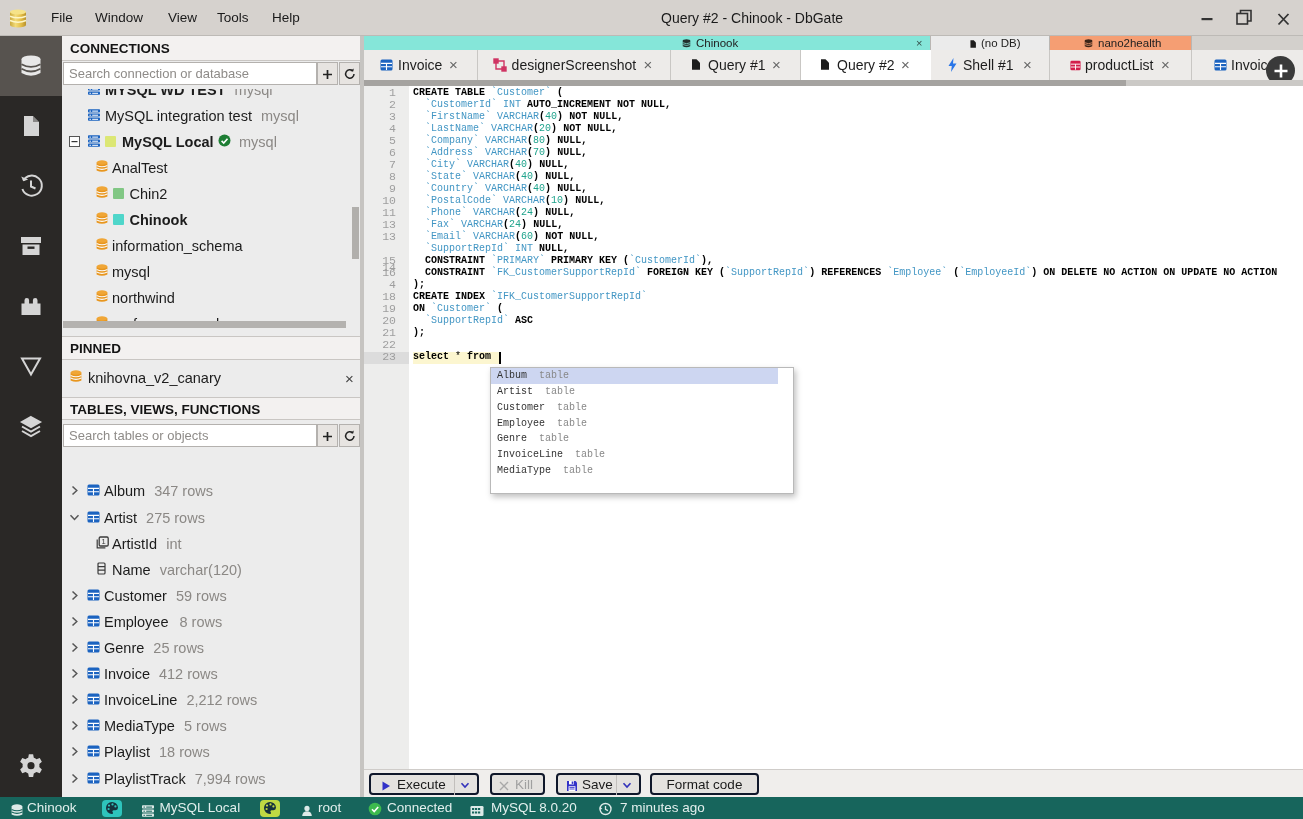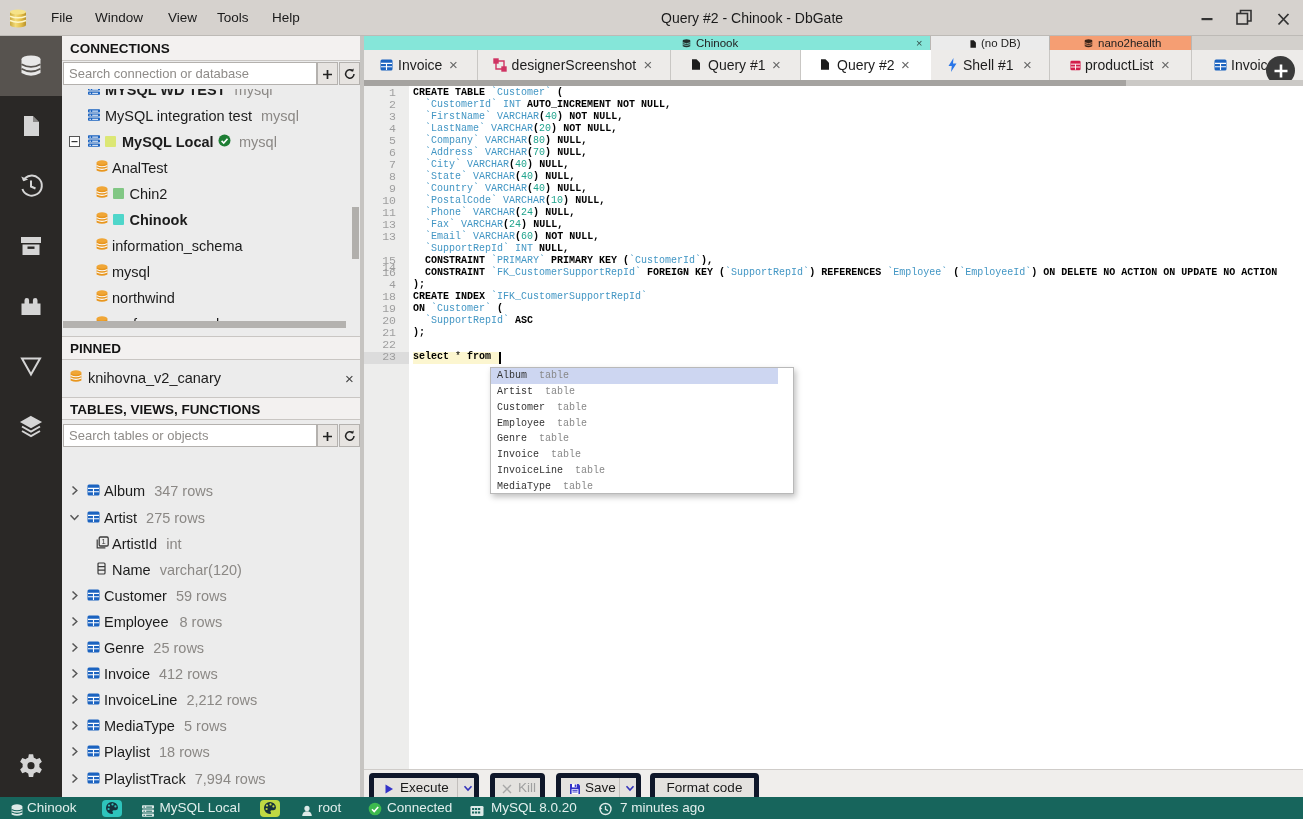--- a/index.html
+++ b/index.html
@@ -37,21 +37,21 @@
 
 #editor { left:364px; top:86px; width:939px; height:683px; background:#fff; font-family:"Liberation Mono", monospace; font-size:10px; }
 #gutter { position:absolute; left:0; top:0; width:45px; height:683px; background:#ededec; }
 .ln { position:absolute; height:12px; line-height:12px; color:#9e9e9e; font-size:11.5px; }
 .cl { position:absolute; left:49px; height:12px; line-height:12px; color:#000; white-space:pre; }
 .k { font-weight:bold; color:#000; }
 .id { color:#4296c4; }
 .n { color:#1fa38c; }
 
 #toolbar { left:364px; top:769px; width:939px; height:28px; background:#f0eeec; border-top:1px solid #cfccc9; }
-.tbtn { position:absolute; top:3px; height:33px; background:#e4e2df; border:5px solid #0f172a; border-radius:4px; font-size:13.5px; color:#1a1a1a; line-height:20px; }
+.tbtn { position:absolute; top:3px; height:22px; background:#e4e2df; border:2px solid #0f172a; border-radius:4px; font-size:13.5px; color:#1a1a1a; line-height:20px; }
 
 #statusbar { left:0; top:797px; width:1303px; height:22px; background:#17655c; color:#e2efed; font-size:13.5px; }
 .sbitem { position:absolute; top:0; height:22px; line-height:22px; white-space:nowrap; }
 </style>
 </head>
 <body>
 <div class="abs" id="titlebar">
   <svg style="position:absolute;left:8px;top:8px" width="20" height="21" viewBox="0 0 20 21">
     <defs>
         <linearGradient id="gold" x1="0" y1="0" x2="1" y2="0">
@@ -564,21 +564,20 @@
   <div class="cl" style="top:241px"><span class="k">);</span></div>
   <div class="cl" style="top:265px"><span class="k">select</span> * <span class="k">from</span></div>
   <div style="position:absolute; left:135px; top:266px; width:1.5px; height:12px; background:#000;"></div>
 </div>
 <div class="abs" id="popup" style="left:490px; top:367px; width:304px; height:127px; background:#fff; border:1px solid #b9b9b9; box-shadow:2px 3px 6px rgba(0,0,0,0.25); font-family:'Liberation Mono', monospace; font-size:10px; z-index:5;">
   <div style="height:15.87px; line-height:15.87px; padding-left:6px; background:#cdd6f1; width:287px; white-space:pre;"><span style="color:#333">Album</span>  <span style="color:#888">table</span></div>
   <div style="height:15.87px; line-height:15.87px; padding-left:6px; white-space:pre;"><span style="color:#333">Artist</span>  <span style="color:#888">table</span></div>
   <div style="height:15.87px; line-height:15.87px; padding-left:6px; white-space:pre;"><span style="color:#333">Customer</span>  <span style="color:#888">table</span></div>
   <div style="height:15.87px; line-height:15.87px; padding-left:6px; white-space:pre;"><span style="color:#333">Employee</span>  <span style="color:#888">table</span></div>
   <div style="height:15.87px; line-height:15.87px; padding-left:6px; white-space:pre;"><span style="color:#333">Genre</span>  <span style="color:#888">table</span></div>
-  <div style="height:15.87px; line-height:15.87px; padding-left:6px; white-space:pre;"><span style="color:#333">Invoice</span>  <span style="color:#888">table</span></div>
   <div style="height:15.87px; line-height:15.87px; padding-left:6px; white-space:pre;"><span style="color:#333">InvoiceLine</span>  <span style="color:#888">table</span></div>
   <div style="height:15.87px; line-height:15.87px; padding-left:6px; white-space:pre;"><span style="color:#333">MediaType</span>  <span style="color:#888">table</span></div>
 </div>
 <div class="abs" id="toolbar">
   <div class="tbtn" style="left:5px; width:110px;">
     <svg style="position:absolute; left:10px; top:6px;" width="10" height="10" viewBox="0 0 10 10">
         <path d="M1.5 0.5 L9 5 L1.5 9.5 Z" fill="#3232c8"></path>
       </svg>
     <span style="position:absolute; left:26px;">Execute</span>
     <div style="position:absolute; left:83px; top:0; width:1px; height:20px; background:#c2bfbc;"></div>

